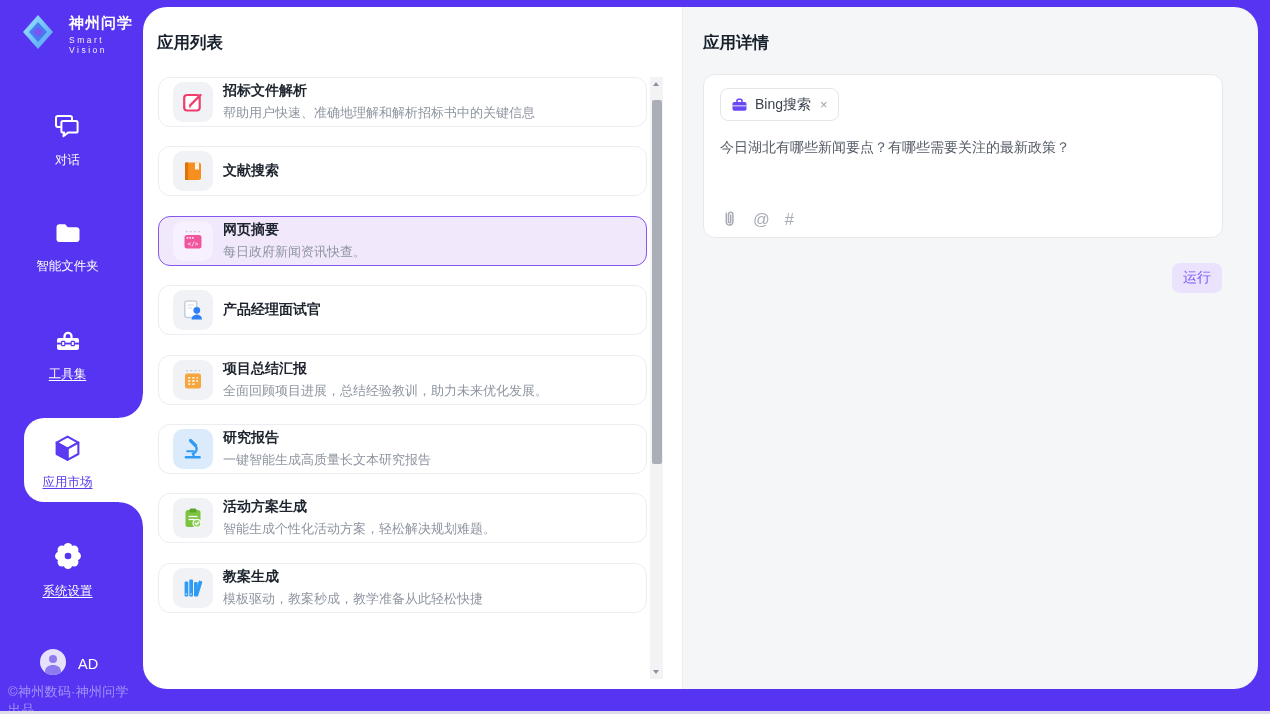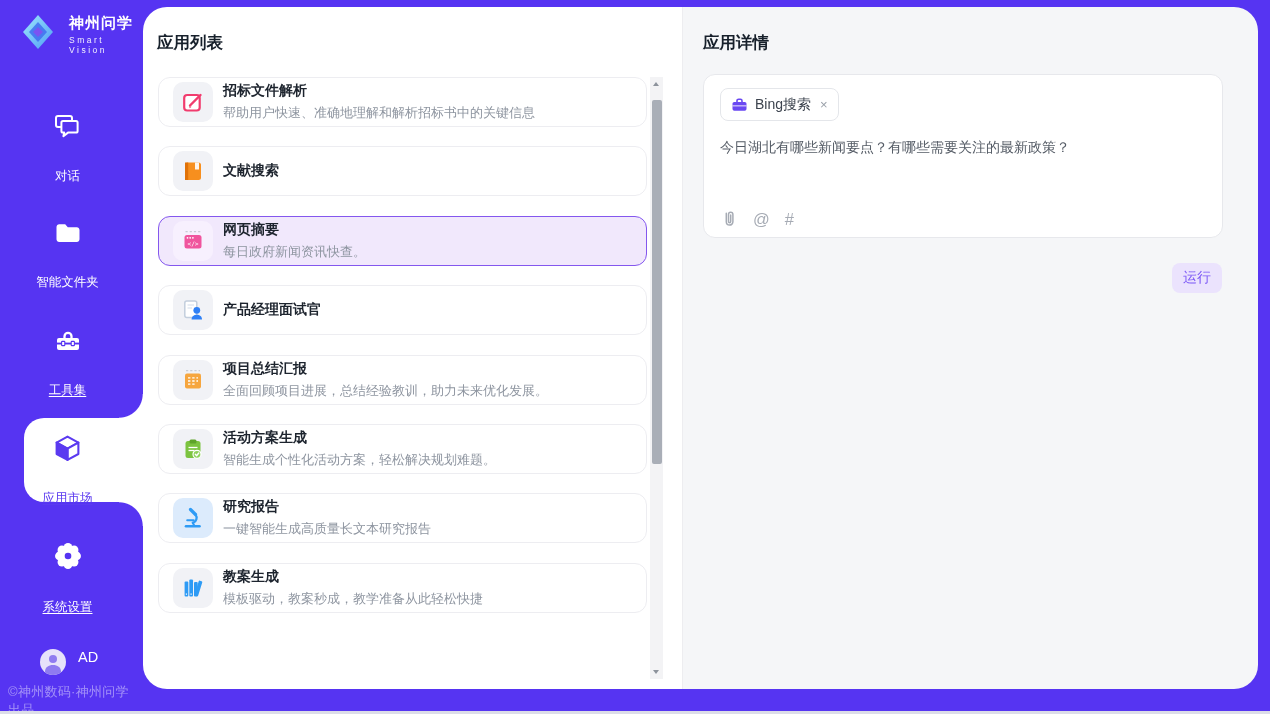--- a/index.html
+++ b/index.html
@@ -9,29 +9,29 @@
     font-family:"Liberation Sans","DejaVu Sans",sans-serif;
     -webkit-font-smoothing:antialiased;
   }
   
   .sidebar{position:absolute;left:0;top:0;width:143px;height:714px;}
   .brand{position:absolute;left:18px;top:11px;display:flex;align-items:center;gap:11px;}
   .brand-name{color:#fff;font-size:15px;font-weight:bold;letter-spacing:1px;}
   .brand-tag{color:rgba(255,255,255,.92);font-size:8.5px;letter-spacing:2.5px;margin-top:2px;}
   .nav-item{position:absolute;left:0;width:135px;text-align:center;cursor:pointer;}
   .nav-item .nicon{display:inline-block;line-height:0;}
-  .nav-item .nlabel{display:block;margin-top:24px;color:#fff;font-size:12.5px;}
+  .nav-item .nlabel{display:block;margin-top:8px;color:#fff;font-size:12.5px;}
   .nav-item.link .nlabel{text-decoration:underline;text-underline-offset:2px;}
   .nav-item.active .nlabel{color:#5b3af0;}
   .active-tab{position:absolute;left:24px;top:418px;width:119px;height:84px;background:#fff;border-radius:20px 0 0 20px;}
   .active-tab::before{content:"";position:absolute;right:0;top:-24px;width:24px;height:24px;
     background:radial-gradient(circle 24px at 0 0,#5634f2 0,#5634f2 23.2px,#fff 24.2px);}
   .active-tab::after{content:"";position:absolute;right:0;top:84px;width:24px;height:24px;
     background:radial-gradient(circle 24px at 0 24px,#5634f2 0,#5634f2 23.2px,#fff 24.2px);}
-  .user-row{position:absolute;left:40px;top:649px;display:flex;align-items:flex-start;gap:12px;}
+  .user-row{position:absolute;left:40px;top:649px;display:flex;align-items:center;gap:12px;}
   .user-name{color:#fff;font-size:14.5px;}
   .side-footer{position:absolute;left:8px;top:683px;width:130px;color:rgba(255,255,255,.45);font-size:13px;letter-spacing:.3px;}
   
   .main{position:absolute;left:143px;top:7px;width:1115px;height:682px;border-radius:24px;overflow:hidden;display:flex;}
   .list-panel{position:relative;width:539px;background:#fff;flex:none;}
   .detail-panel{position:relative;flex:1;background:#f5f6f8;border-left:1px solid #ededf0;}
   .panel-title{position:absolute;top:25px;font-size:16.5px;font-weight:bold;color:#17202b;}
   .list-panel .panel-title{left:14px;}
   .detail-panel .panel-title{left:20px;}
   
@@ -247,50 +247,50 @@
                 <line x1="7" y1="16.2" x2="14" y2="16.2"></line>
               </g>
             </svg>
           </div>
     <div class="card-text">
       <div class="card-name">项目总结汇报</div>
       <div class="card-desc">全面回顾项目进展，总结经验教训，助力未来优化发展。</div>
     </div>
   </div>
         <div class="app-card">
-    <div class="tile">
-            <svg width="24" height="24" viewBox="0 0 24 24">
-              <rect x="4.5" y="4" width="15" height="17" rx="2.5" fill="#7cc340"></rect>
-              <rect x="8.5" y="2.4" width="7" height="4" rx="1.5" fill="#5ea32a"></rect>
-              <line x1="7.5" y1="10.5" x2="16.5" y2="10.5" stroke="#fff" stroke-width="1.3"></line>
-              <line x1="7.5" y1="13.5" x2="13.5" y2="13.5" stroke="#fff" stroke-width="1.3"></line>
-              <circle cx="16" cy="17.3" r="4" fill="#8ed15a" stroke="#fff" stroke-width="1.2"></circle>
-              <path d="M14.3 17.3 l1.3 1.4 2.2-2.7" fill="none" stroke="#fff" stroke-width="1.4" stroke-linecap="round" stroke-linejoin="round"></path>
-            </svg>
-          </div>
-    <div class="card-text">
-      <div class="card-name">活动方案生成</div>
-      <div class="card-desc">智能生成个性化活动方案，轻松解决规划难题。</div>
-    </div>
-  </div>
-        <div class="app-card">
     <div class="tile tile-blue">
             <svg width="24" height="24" viewBox="0 0 24 24">
               <g stroke="#2e9bf5" fill="none" stroke-linecap="round">
                 <path d="M9.5 3.5 l5 5" stroke-width="3.2"></path>
                 <path d="M14.5 8.5 c2.2 3 1 7-2.6 8.6" stroke-width="2.2"></path>
                 <path d="M6.2 14.2 h6.5" stroke-width="2"></path>
                 <path d="M11.7 16.6 l1.6 3" stroke-width="2"></path>
                 <path d="M5 20.3 h13.5" stroke-width="2.6"></path>
               </g>
             </svg>
           </div>
     <div class="card-text">
       <div class="card-name">研究报告</div>
       <div class="card-desc">一键智能生成高质量长文本研究报告</div>
+    </div>
+  </div>
+        <div class="app-card">
+    <div class="tile">
+            <svg width="24" height="24" viewBox="0 0 24 24">
+              <rect x="4.5" y="4" width="15" height="17" rx="2.5" fill="#7cc340"></rect>
+              <rect x="8.5" y="2.4" width="7" height="4" rx="1.5" fill="#5ea32a"></rect>
+              <line x1="7.5" y1="10.5" x2="16.5" y2="10.5" stroke="#fff" stroke-width="1.3"></line>
+              <line x1="7.5" y1="13.5" x2="13.5" y2="13.5" stroke="#fff" stroke-width="1.3"></line>
+              <circle cx="16" cy="17.3" r="4" fill="#8ed15a" stroke="#fff" stroke-width="1.2"></circle>
+              <path d="M14.3 17.3 l1.3 1.4 2.2-2.7" fill="none" stroke="#fff" stroke-width="1.4" stroke-linecap="round" stroke-linejoin="round"></path>
+            </svg>
+          </div>
+    <div class="card-text">
+      <div class="card-name">活动方案生成</div>
+      <div class="card-desc">智能生成个性化活动方案，轻松解决规划难题。</div>
     </div>
   </div>
         <div class="app-card">
     <div class="tile">
             <svg width="24" height="24" viewBox="0 0 24 24">
               <g fill="#2e9bf5">
                 <rect x="3.6" y="5.5" width="3.7" height="15" rx="1"></rect>
                 <rect x="8.3" y="3.5" width="3.7" height="17" rx="1"></rect>
                 <rect x="13" y="6" width="3.7" height="14.5" rx="1"></rect>
                 <rect x="15.6" y="4.6" width="3.7" height="15.8" rx="1" transform="rotate(17 17.5 12.5)"></rect>

